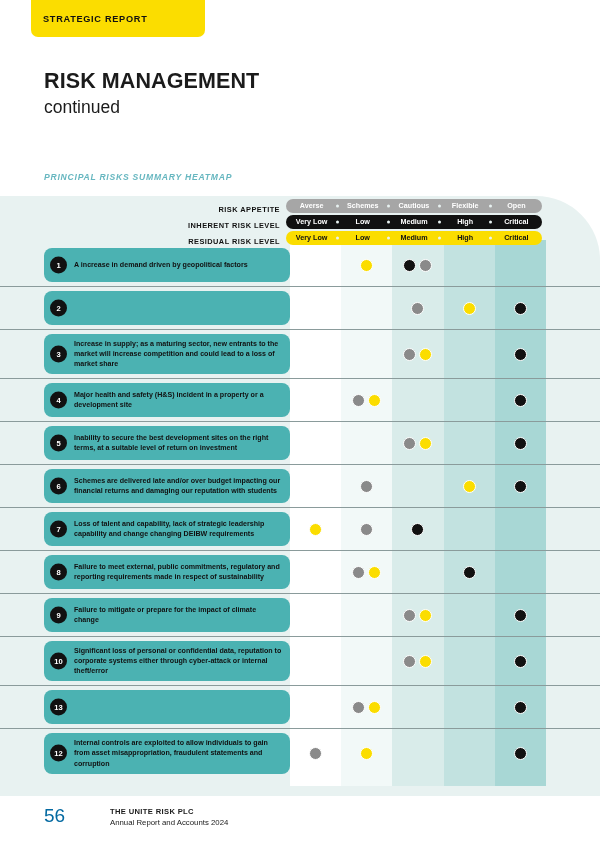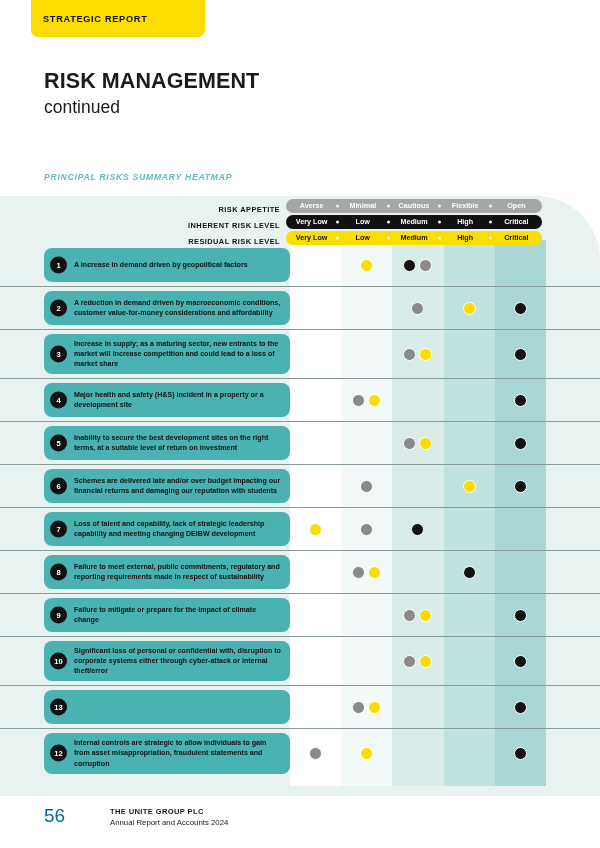--- a/index.html
+++ b/index.html
@@ -267,21 +267,21 @@
       <div class="col-band b3"></div>
       <div class="col-band b4"></div>
       <div class="col-band b5"></div>
     </div>
 
     <div id="header-rows">
         <div class="hdr-row appetite">
           <div class="hdr-label">RISK APPETITE</div>
           <div class="hdr-cells">
             <div class="hdr-cell">Averse</div>
-            <div class="hdr-cell">Minimal</div>
+            <div class="hdr-cell">Schemes</div>
             <div class="hdr-cell">Cautious</div>
             <div class="hdr-cell">Flexible</div>
             <div class="hdr-cell">Open</div>
           </div>
         </div>
         <div class="hdr-row inherent">
           <div class="hdr-label">INHERENT RISK LEVEL</div>
           <div class="hdr-cells">
             <div class="hdr-cell">Very Low</div>
             <div class="hdr-cell">Low</div>
@@ -321,21 +321,20 @@
             </div>
             <div class="risk-cell"></div>
             <div class="risk-cell"></div>
           </div>
           <div class="spacer-right"></div>
         </div>
         <div class="risk-row">
           <div class="risk-labelwrap">
             <div class="risk-capsule">
               <div class="risk-num">2</div>
-              <div class="risk-text">A reduction in demand driven by macroeconomic conditions, customer value-for-money considerations and affordability</div>
             </div>
           </div>
           <div class="risk-cells">
             <div class="risk-cell"></div>
             <div class="risk-cell"></div>
             <div class="risk-cell">
               <span class="dot grey"></span>
             </div>
             <div class="risk-cell">
               <span class="dot yellow"></span>
@@ -428,21 +427,21 @@
             <div class="risk-cell">
               <span class="dot black"></span>
             </div>
           </div>
           <div class="spacer-right"></div>
         </div>
         <div class="risk-row">
           <div class="risk-labelwrap">
             <div class="risk-capsule">
               <div class="risk-num">7</div>
-              <div class="risk-text">Loss of talent and capability, lack of strategic leadership capability and meeting changing DEIBW development</div>
+              <div class="risk-text">Loss of talent and capability, lack of strategic leadership capability and change changing DEIBW requirements</div>
             </div>
           </div>
           <div class="risk-cells">
             <div class="risk-cell">
               <span class="dot yellow"></span>
             </div>
             <div class="risk-cell">
               <span class="dot grey"></span>
             </div>
             <div class="risk-cell">
@@ -492,21 +491,21 @@
             <div class="risk-cell">
               <span class="dot black"></span>
             </div>
           </div>
           <div class="spacer-right"></div>
         </div>
         <div class="risk-row">
           <div class="risk-labelwrap">
             <div class="risk-capsule">
               <div class="risk-num">10</div>
-              <div class="risk-text">Significant loss of personal or confidential with, disruption to corporate systems either through cyber-attack or internal theft/error</div>
+              <div class="risk-text">Significant loss of personal or confidential data, reputation to corporate systems either through cyber-attack or internal theft/error</div>
             </div>
           </div>
           <div class="risk-cells">
             <div class="risk-cell"></div>
             <div class="risk-cell"></div>
             <div class="risk-cell">
               <span class="dot grey"></span>
               <span class="dot yellow"></span>
             </div>
             <div class="risk-cell"></div>
@@ -533,21 +532,21 @@
             <div class="risk-cell">
               <span class="dot black"></span>
             </div>
           </div>
           <div class="spacer-right"></div>
         </div>
         <div class="risk-row">
           <div class="risk-labelwrap">
             <div class="risk-capsule">
               <div class="risk-num">12</div>
-              <div class="risk-text">Internal controls are strategic to allow individuals to gain from asset misappropriation, fraudulent statements and corruption</div>
+              <div class="risk-text">Internal controls are exploited to allow individuals to gain from asset misappropriation, fraudulent statements and corruption</div>
             </div>
           </div>
           <div class="risk-cells">
             <div class="risk-cell">
               <span class="dot grey"></span>
             </div>
             <div class="risk-cell">
               <span class="dot yellow"></span>
             </div>
             <div class="risk-cell"></div>
@@ -558,18 +557,18 @@
           </div>
           <div class="spacer-right"></div>
         </div>
       </div>
 
   </div>
 
   <div id="footer">
     <div id="page-number">56</div>
     <div>
-      <div id="footer-company">THE UNITE GROUP PLC</div>
+      <div id="footer-company">THE UNITE RISK PLC</div>
       <div id="footer-report">Annual Report and Accounts 2024</div>
     </div>
   </div>
 
 </div>
 
 </body></html>

